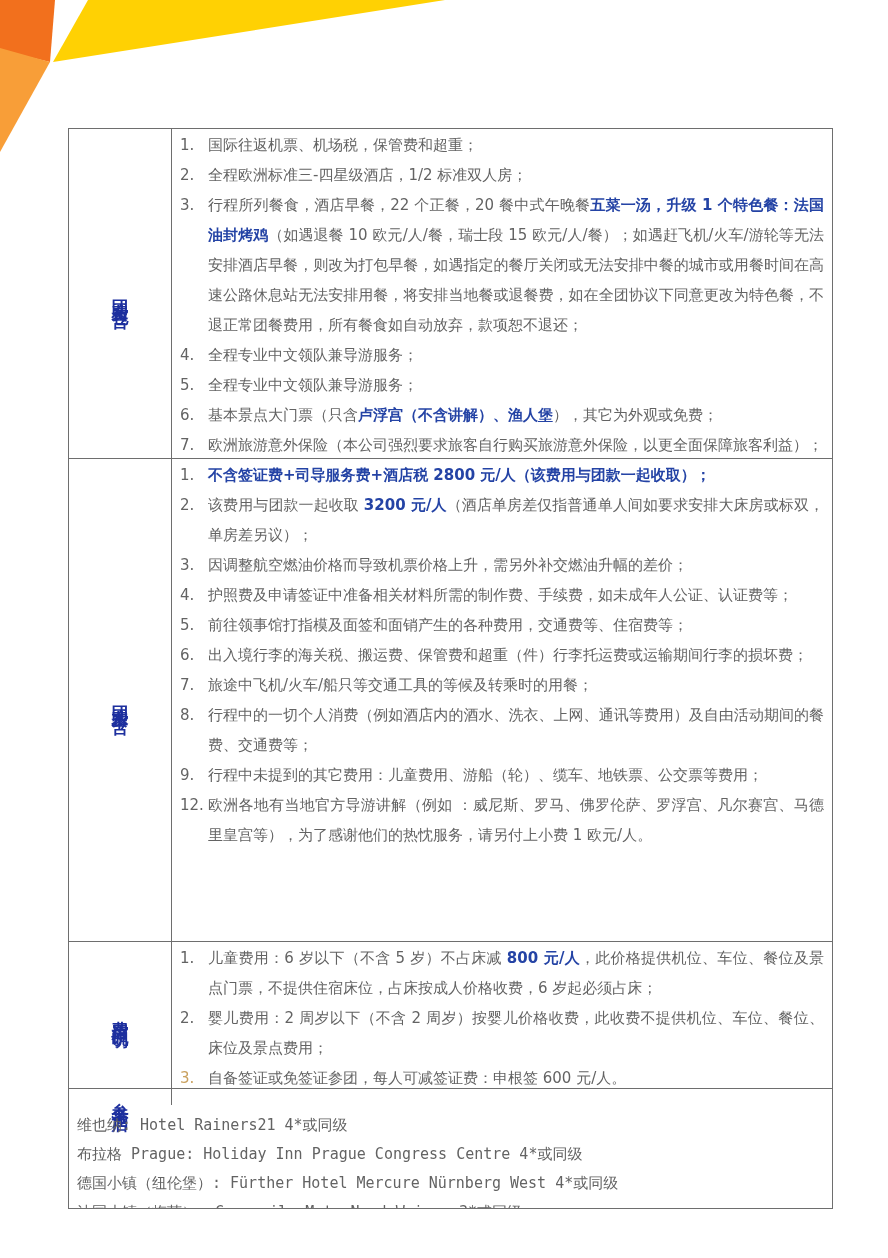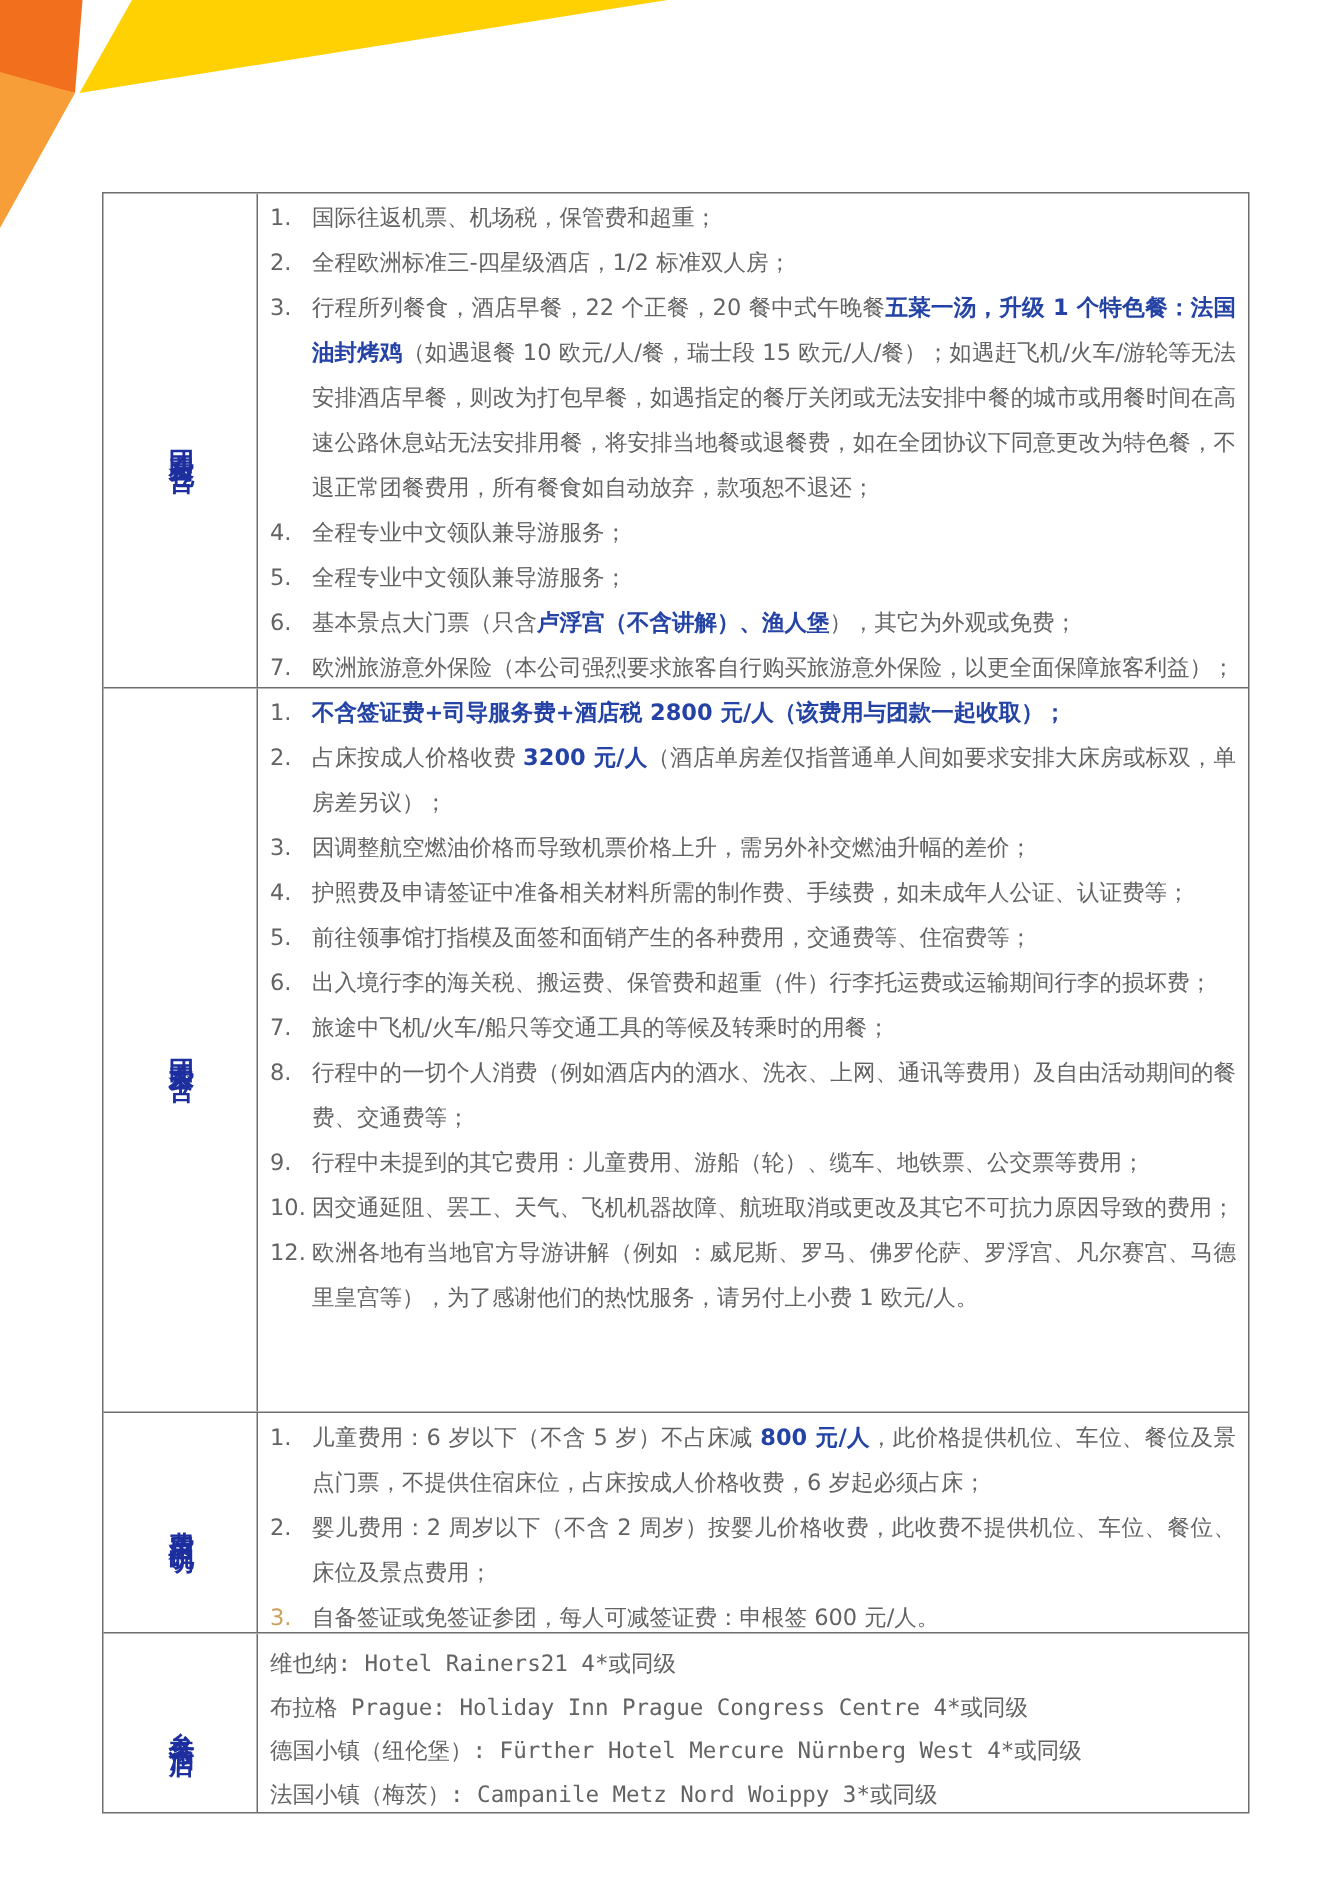--- a/index.html
+++ b/index.html
@@ -21,21 +21,21 @@
   .fee-table{
     position:absolute;left:68px;top:128px;width:765px;height:1081px;
     border:1px solid var(--border);box-sizing:border-box;
     display:flex;flex-direction:column;
   }
   .row{display:flex;border-bottom:1px solid var(--border);box-sizing:border-box;overflow:hidden;}
   .row:last-child{border-bottom:none;}
   .row-included{height:330px;}
   .row-excluded{height:483px;}
   .row-notes{height:147px;}
-  .row-hotels{height:119px;}
+  .row-hotels{height:119px;flex-direction:column;}
   .label-cell{
     width:103px;flex:none;border-right:1px solid var(--border);box-sizing:border-box;
     display:flex;align-items:center;justify-content:center;
   }
   .vlabel{
     writing-mode:vertical-rl;text-orientation:upright;
     color:var(--label-blue);font-weight:bold;font-size:17px;letter-spacing:4px;
     line-height:1;
   }
   .content-cell{flex:1;padding:1px 8px 0 8px;overflow:hidden;box-sizing:border-box;}
@@ -100,21 +100,21 @@
         <div class="label-cell">
           <span class="vlabel">团费不含</span>
         </div>
         <div class="content-cell">
           <div class="item">
             <span class="num">1.</span>
             <div class="text"><span class="seg-b">不含签证费+司导服务费+酒店税 2800 元/人（该费用与团款一起收取）；</span></div>
           </div>
           <div class="item">
             <span class="num">2.</span>
-            <div class="text"><span>占床按成人价格收费 </span><span class="seg-b">3200 元/人</span><span>（酒店单房差仅指普通单人间如要求安排大床房或标双，单房差另议）；</span></div>
+            <div class="text"><span>该费用与团款一起收取 </span><span class="seg-b">3200 元/人</span><span>（酒店单房差仅指普通单人间如要求安排大床房或标双，单房差另议）；</span></div>
           </div>
           <div class="item">
             <span class="num">3.</span>
             <div class="text"><span>因调整航空燃油价格而导致机票价格上升，需另外补交燃油升幅的差价；</span></div>
           </div>
           <div class="item">
             <span class="num">4.</span>
             <div class="text"><span>护照费及申请签证中准备相关材料所需的制作费、手续费，如未成年人公证、认证费等；</span></div>
           </div>
           <div class="item">
@@ -129,24 +129,20 @@
             <span class="num">7.</span>
             <div class="text"><span>旅途中飞机/火车/船只等交通工具的等候及转乘时的用餐；</span></div>
           </div>
           <div class="item">
             <span class="num">8.</span>
             <div class="text"><span>行程中的一切个人消费（例如酒店内的酒水、洗衣、上网、通讯等费用）及自由活动期间的餐费、交通费等；</span></div>
           </div>
           <div class="item">
             <span class="num">9.</span>
             <div class="text"><span>行程中未提到的其它费用：儿童费用、游船（轮）、缆车、地铁票、公交票等费用；</span></div>
-          </div>
-          <div class="item">
-            <span class="num">10.</span>
-            <div class="text"><span>因交通延阻、罢工、天气、飞机机器故障、航班取消或更改及其它不可抗力原因导致的费用；</span></div>
           </div>
           <div class="item">
             <span class="num">12.</span>
             <div class="text"><span>欧洲各地有当地官方导游讲解（例如 ：威尼斯、罗马、佛罗伦萨、罗浮宫、凡尔赛宫、马德里皇宫等），为了感谢他们的热忱服务，请另付上小费 1 欧元/人。</span></div>
           </div>
         </div>
       </div>
       <div class="row row-notes">
         <div class="label-cell">
           <span class="vlabel">费用说明</span>

